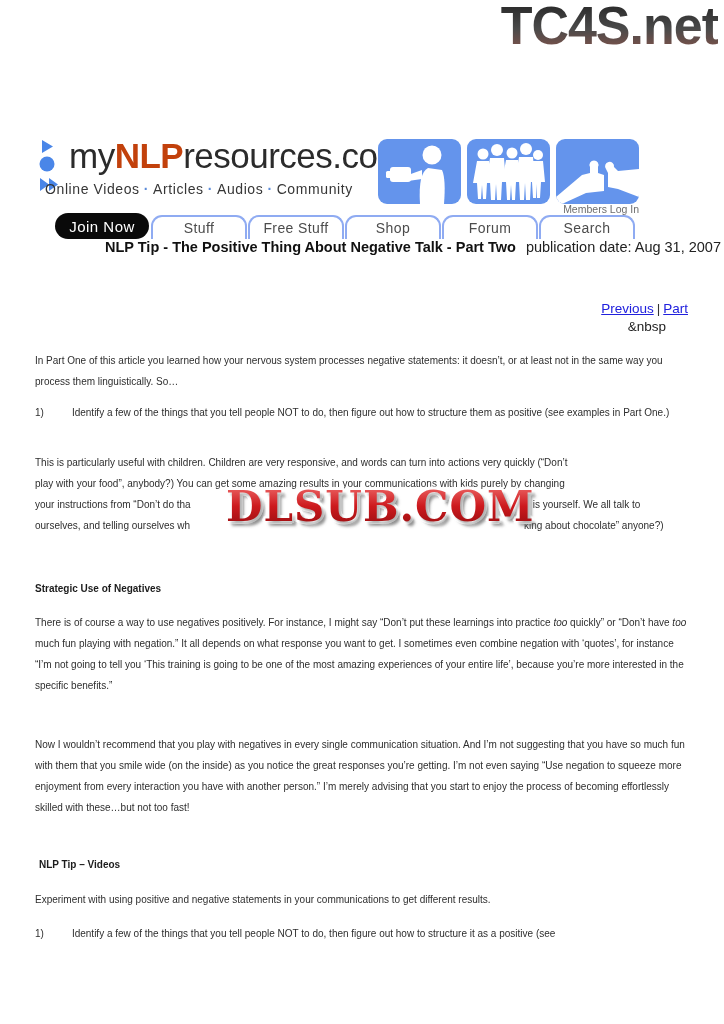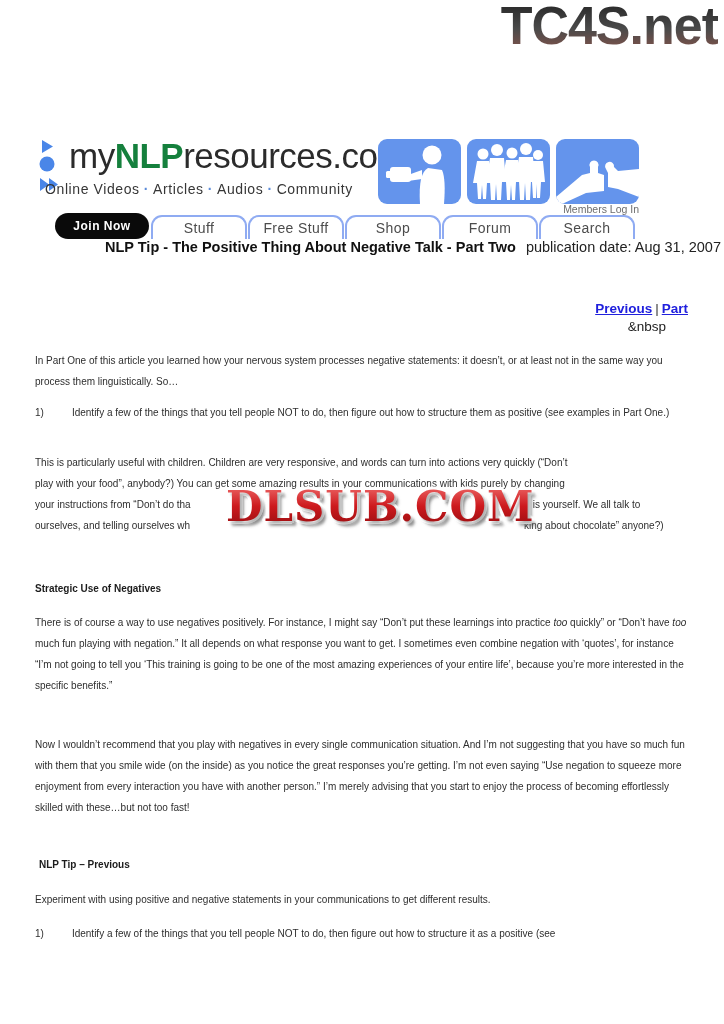--- a/index.html
+++ b/index.html
@@ -46,45 +46,45 @@
     position:absolute; left:428px; top:977px; font-size:31px; font-weight:bold;
     line-height:1.1; color:#fff;
     text-shadow:-3px 0 0 #fff,3px 0 0 #fff,0 -3px 0 #fff,0 3px 0 #fff,
                 -2px -2px 0 #fff,2px -2px 0 #fff,-2px 2px 0 #fff,2px 2px 0 #fff,
                 3px 4px 3px rgba(110,110,110,.6);
     z-index:4;
   }
   
   .logo-icon { position:absolute; left:36px; top:139px; }
   .logo-word { position:absolute; left:69px; top:136px; font-size:35px; letter-spacing:-0.5px; color:#2b2b2b; white-space:nowrap; }
-  .logo-word .nlp { color:#15803d; font-weight:bold; }
+  .logo-word .nlp { color:#c2410c; font-weight:bold; }
   .tagline { position:absolute; left:45px; top:181px; font-size:14px; letter-spacing:.6px; color:#363636; white-space:nowrap; }
   .tagline .sep { color:#5b8bd9; padding:0 4px; font-weight:bold; }
   
   .banner { position:absolute; left:378px; top:139px; display:flex; gap:6px; }
   .bluebox { width:83px; height:65px; background:#6494ec; border-radius:9px; position:relative; overflow:hidden; }
   .members { position:absolute; left:378px; top:203px; width:261px; text-align:right; font-size:10.5px; color:#6d6d6d; }
   
   .join {
     position:absolute; left:55px; top:213px; width:94px; height:26px; background:#0a0a0a;
-    border-radius:13px; color:#fff; font-weight:bold; font-size:12px;
+    border-radius:13px; color:#fff; font-weight:normal; font-size:15px;
     display:flex; align-items:center; justify-content:center; letter-spacing:.5px; z-index:3;
   }
   .tab {
     position:absolute; top:215px; width:96px; height:24px; background:#fff;
     border:2px solid #8fabf2; border-bottom:none; border-radius:11px 11px 0 0;
     color:#4c4c4c; font-size:14px; display:flex; align-items:center; justify-content:center;
     letter-spacing:.4px;
   }
   .titlebar { position:absolute; left:105px; top:239px; white-space:nowrap; font-size:14.5px; }
   .titlebar .t { font-weight:bold; color:#111; }
   .titlebar .d { color:#222; margin-left:10px; }
   
   .pager { position:absolute; right:36px; top:301px; font-size:13.5px; text-align:right; }
-  .pager a { color:#2020dd; text-decoration:underline; cursor:pointer;font-weight:bold; }
+  .pager a { color:#2020dd; text-decoration:underline; cursor:pointer; }
   .pager .sep { color:#333; padding:0 3px; }
   .nbsp { position:absolute; right:58px; top:319px; font-size:13.5px; color:#222; }
   
   .blk { position:absolute; left:35px; width:658px; font-size:10px; line-height:21px; color:#2e2e2e; }
   .num { display:inline-block; }
   .gap { display:inline-block; width:28px; }
   .hd { font-weight:bold; color:#1c1c1c; }
   .pline { white-space:nowrap; height:21px; position:relative; }
   .rfrag { position:absolute; top:0; }
   .pagenum { position:absolute; left:347px; top:996px; font-size:11px; font-style:italic; color:#333; }
@@ -179,21 +179,21 @@
 
   <div class="blk hd" style="top:578px;">Strategic Use of Negatives</div>
 
   <div class="blk" style="top:612px;">
     <span>There is of course a way to use negatives positively. For instance, I might say “Don’t put these learnings into practice </span><i>too</i><span> quickly” or “Don’t have </span><i>too</i><span> much fun playing with negation.” It all depends on what response you want to get. I sometimes even combine negation with ‘quotes’, for instance “I’m not going to tell you ‘This training is going to be one of the most amazing experiences of your entire life’, because you’re more interested in the specific benefits.”</span>
   </div>
 
 
   <div class="blk" style="top:734px;">Now I wouldn’t recommend that you play with negatives in every single communication situation. And I’m not suggesting that you have so much fun with them that you smile wide (on the inside) as you notice the great responses you’re getting. I’m not even saying “Use negation to squeeze more enjoyment from every interaction you have with another person.” I’m merely advising that you start to enjoy the process of becoming effortlessly skilled with these…but not too fast!</div>
 
-  <div class="blk hd" style="top:854px; left:39px;">NLP Tip – Previous</div>
+  <div class="blk hd" style="top:854px; left:39px;">NLP Tip – Videos</div>
 
   <div class="blk" style="top:889px;">Experiment with using positive and negative statements in your communications to get different results.</div>
 
   <div class="blk" style="top:923px;">
     <span class="num">1)</span><span class="gap"></span><span>Identify a few of the things that you tell people NOT to do, then figure out how to structure it as a positive (see</span>
   </div>
 
   <div class="pagenum">1/4</div>
   <div class="wm-bot-outline">TradersXtreme.com</div>
   <div class="wm-bot">TradersXtreme.com</div>

